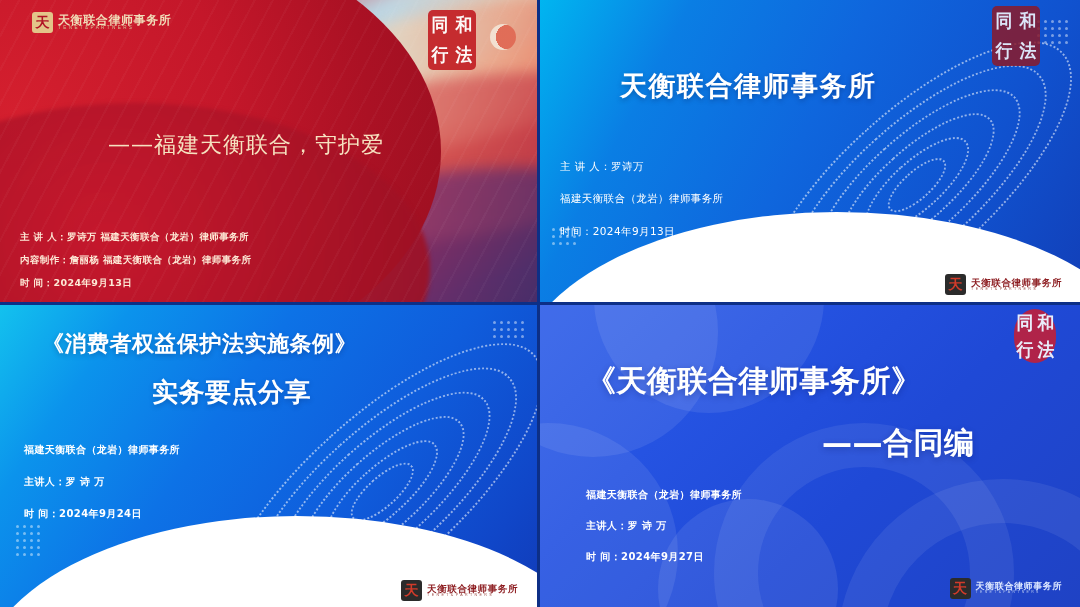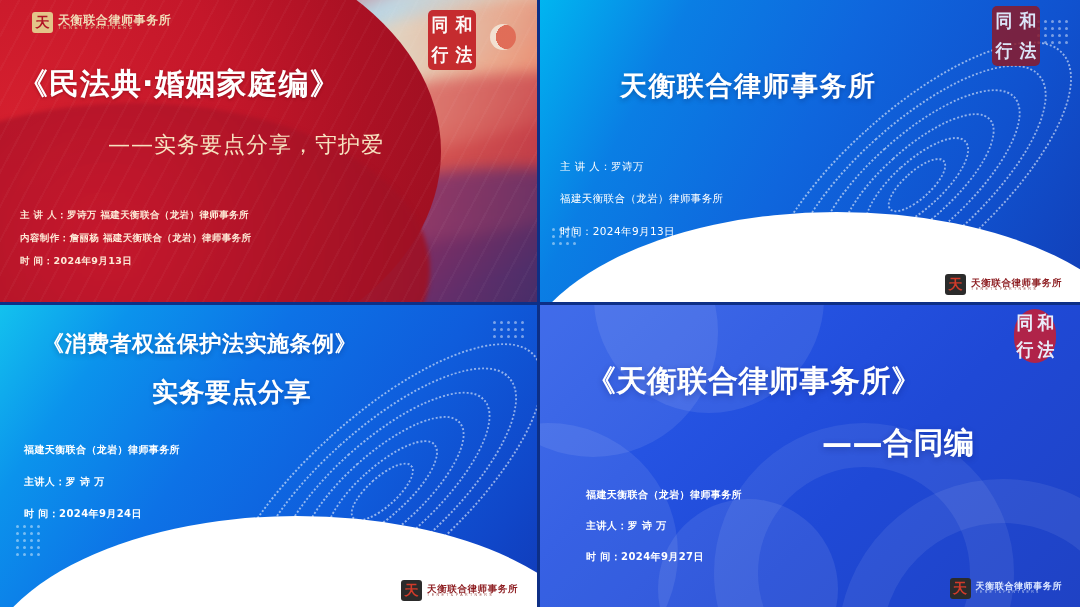--- a/index.html
+++ b/index.html
@@ -113,21 +113,21 @@
     font-family:"DejaVu Sans","Liberation Sans",sans-serif;
     text-shadow:0 1px 3px rgba(90,0,10,.45);
   }
   .p1-sub{
     position:absolute; left:108px; top:130px;
     font-size:22px; color:#f6e2c0; letter-spacing:1px; white-space:nowrap;
     font-family:"DejaVu Serif","Liberation Serif",serif;
   }
   .p1-meta{ position:absolute; left:20px; color:#fde9d6; font-size:9.5px; font-weight:700;
             letter-spacing:.4px; white-space:nowrap;
-            font-family:"DejaVu Sans","Liberation Sans",sans-serif; }
+            font-family:"DejaVu Sans","Liberation Sans",sans-serif;margin-top:22px; }
 
   
   #panel-crime{
     background:linear-gradient(118deg,#00b6f0 0%, #0a7ee4 22%, #0f66dd 48%, #1052cf 76%, #123fb8 100%);
   }
   .vortex{
     position:absolute; right:-8%; top:18%;
     width:76%; height:86%;
     transform:rotate(-14deg);
   }
@@ -230,22 +230,21 @@
     </div>
 
     <div class="moon-dot" style="right:22px; top:24px;"></div>
     <div class="seal" style="right:62px; top:10px;">
       <span>同</span>
       <span>和</span>
       <span>行</span>
       <span>法</span>
     </div>
 
-    <div class="p1-title">《民法典·婚姻家庭编》</div>
-    <div class="p1-sub">——实务要点分享，守护爱</div>
+    <div class="p1-sub">——福建天衡联合，守护爱</div>
 
     <div class="p1-meta" style="top:209px">主 讲 人：罗诗万  福建天衡联合（龙岩）律师事务所</div>
     <div class="p1-meta" style="top:232px">内容制作：詹丽杨  福建天衡联合（龙岩）律师事务所</div>
     <div class="p1-meta" style="top:255px">时  间：2024年9月13日</div>
   </div>
 
   <div class="panel" id="panel-crime">
     <div class="vortex">
       <div class="vring" style="width:96%;  height:58%;"></div>
       <div class="vring" style="width:80%;  height:48%;"></div>

